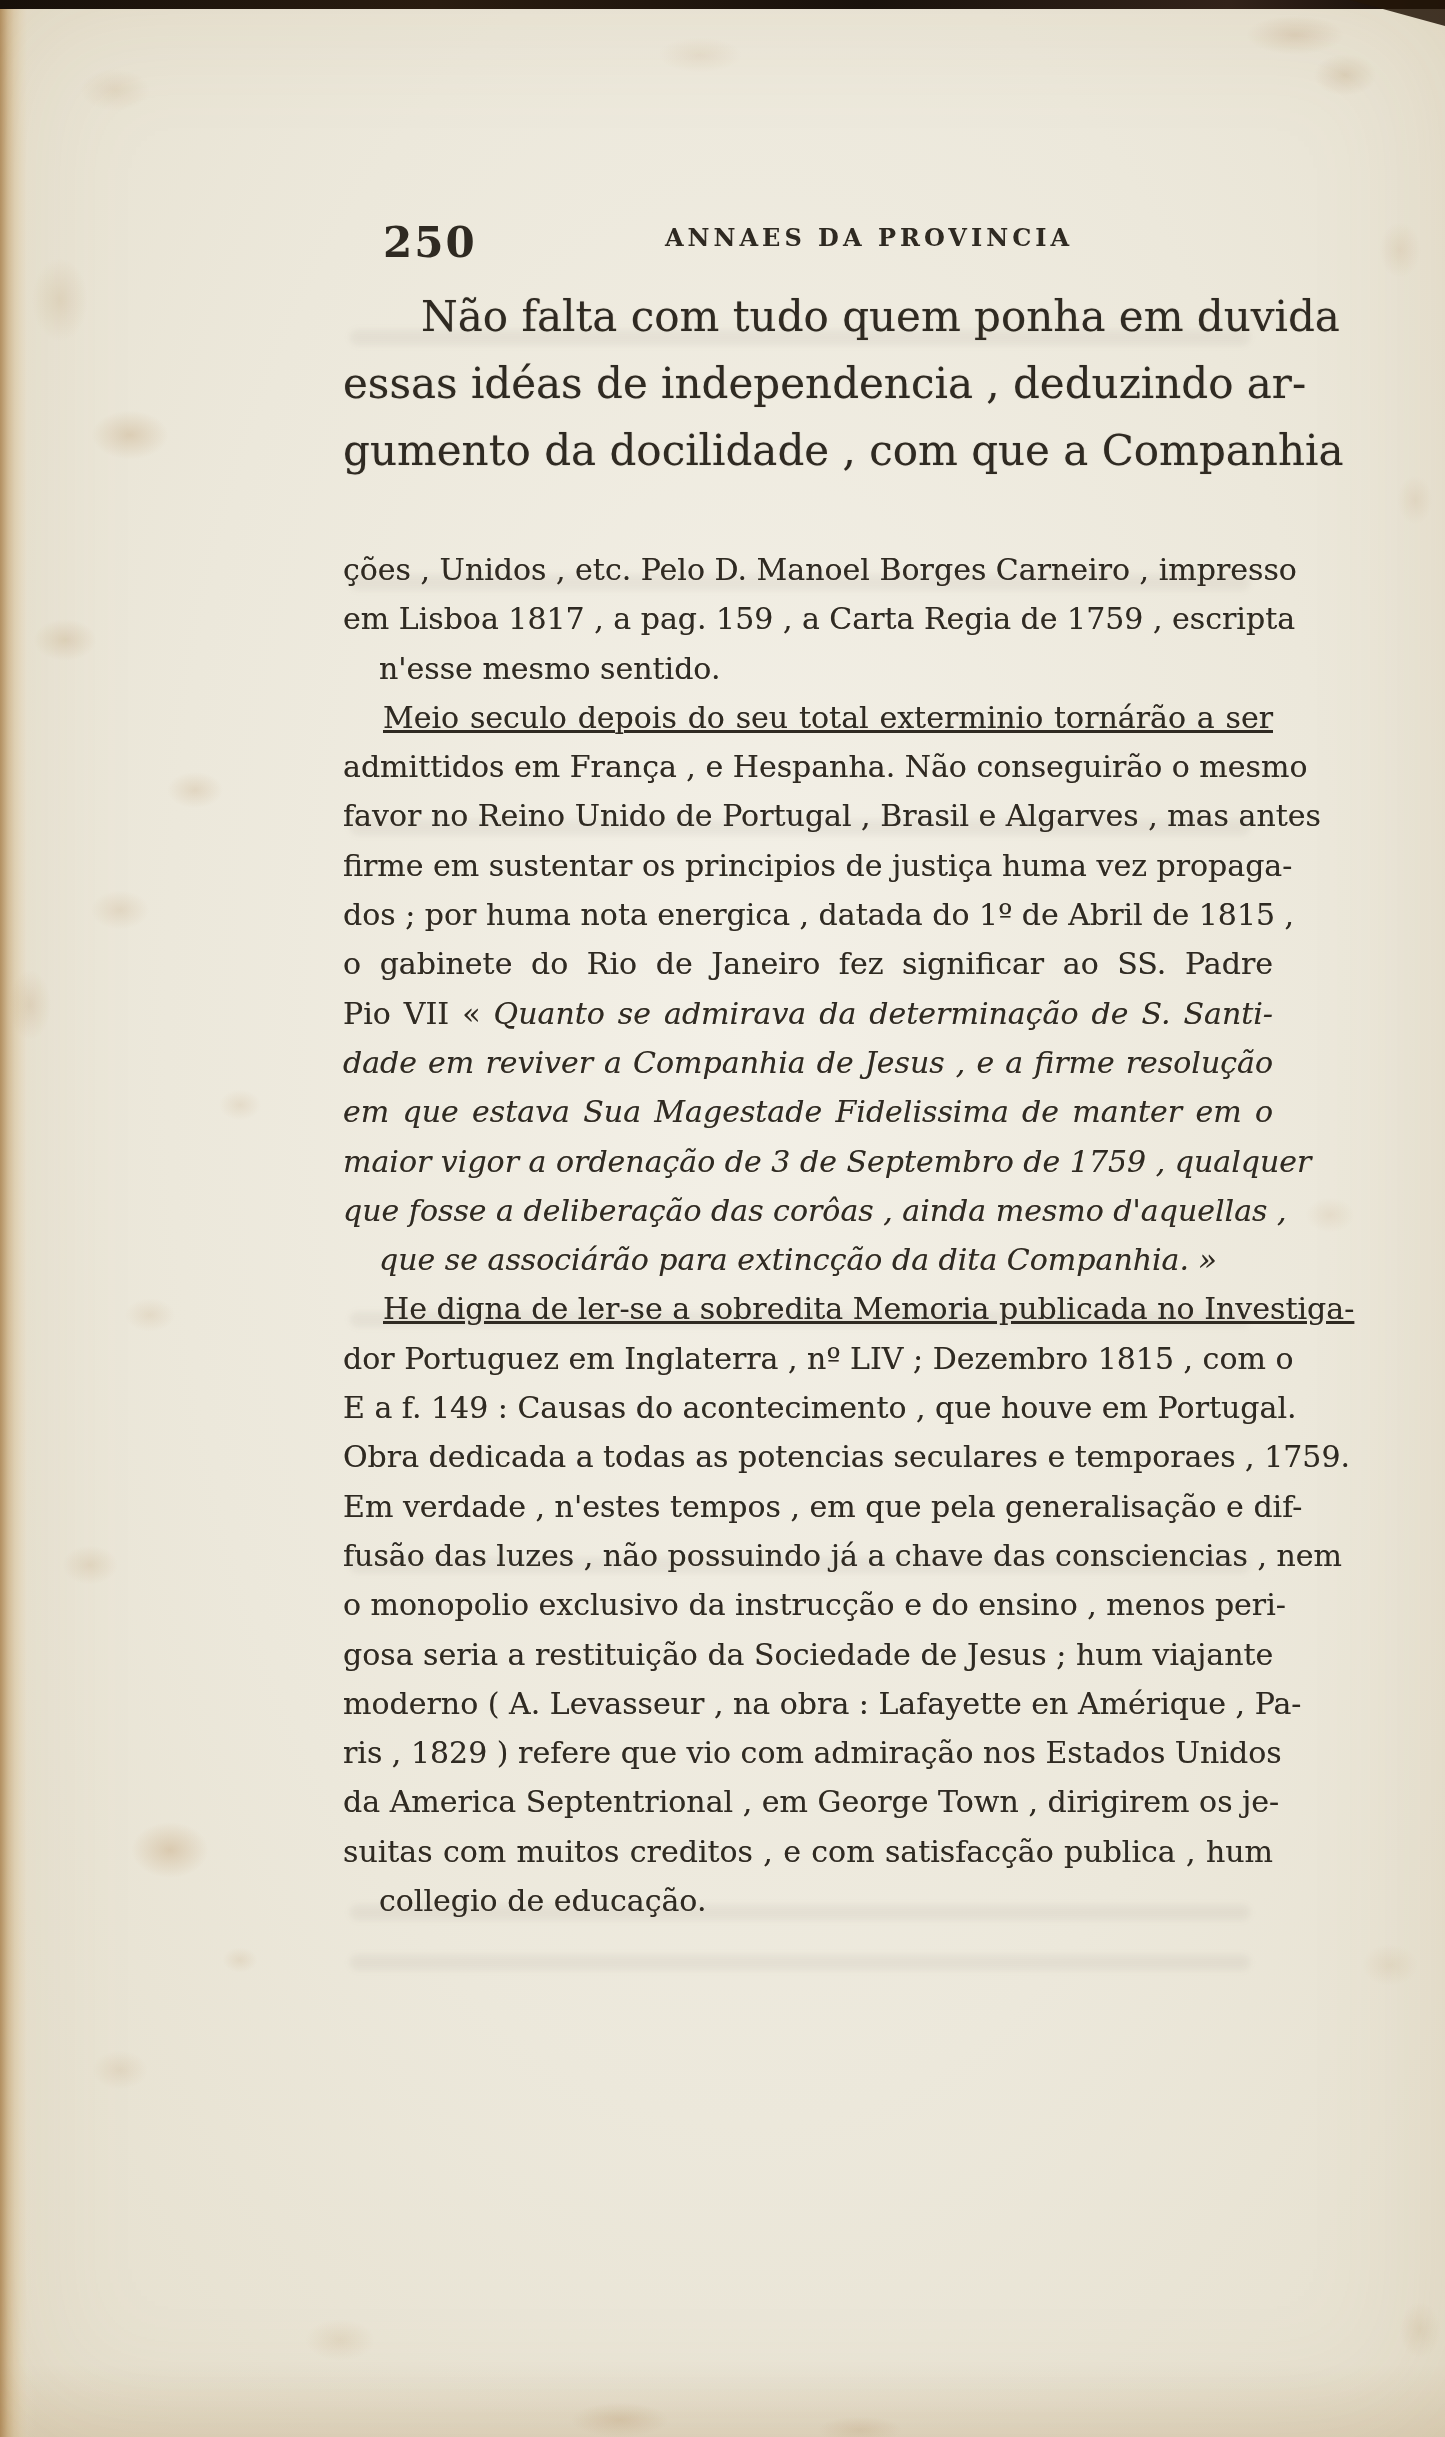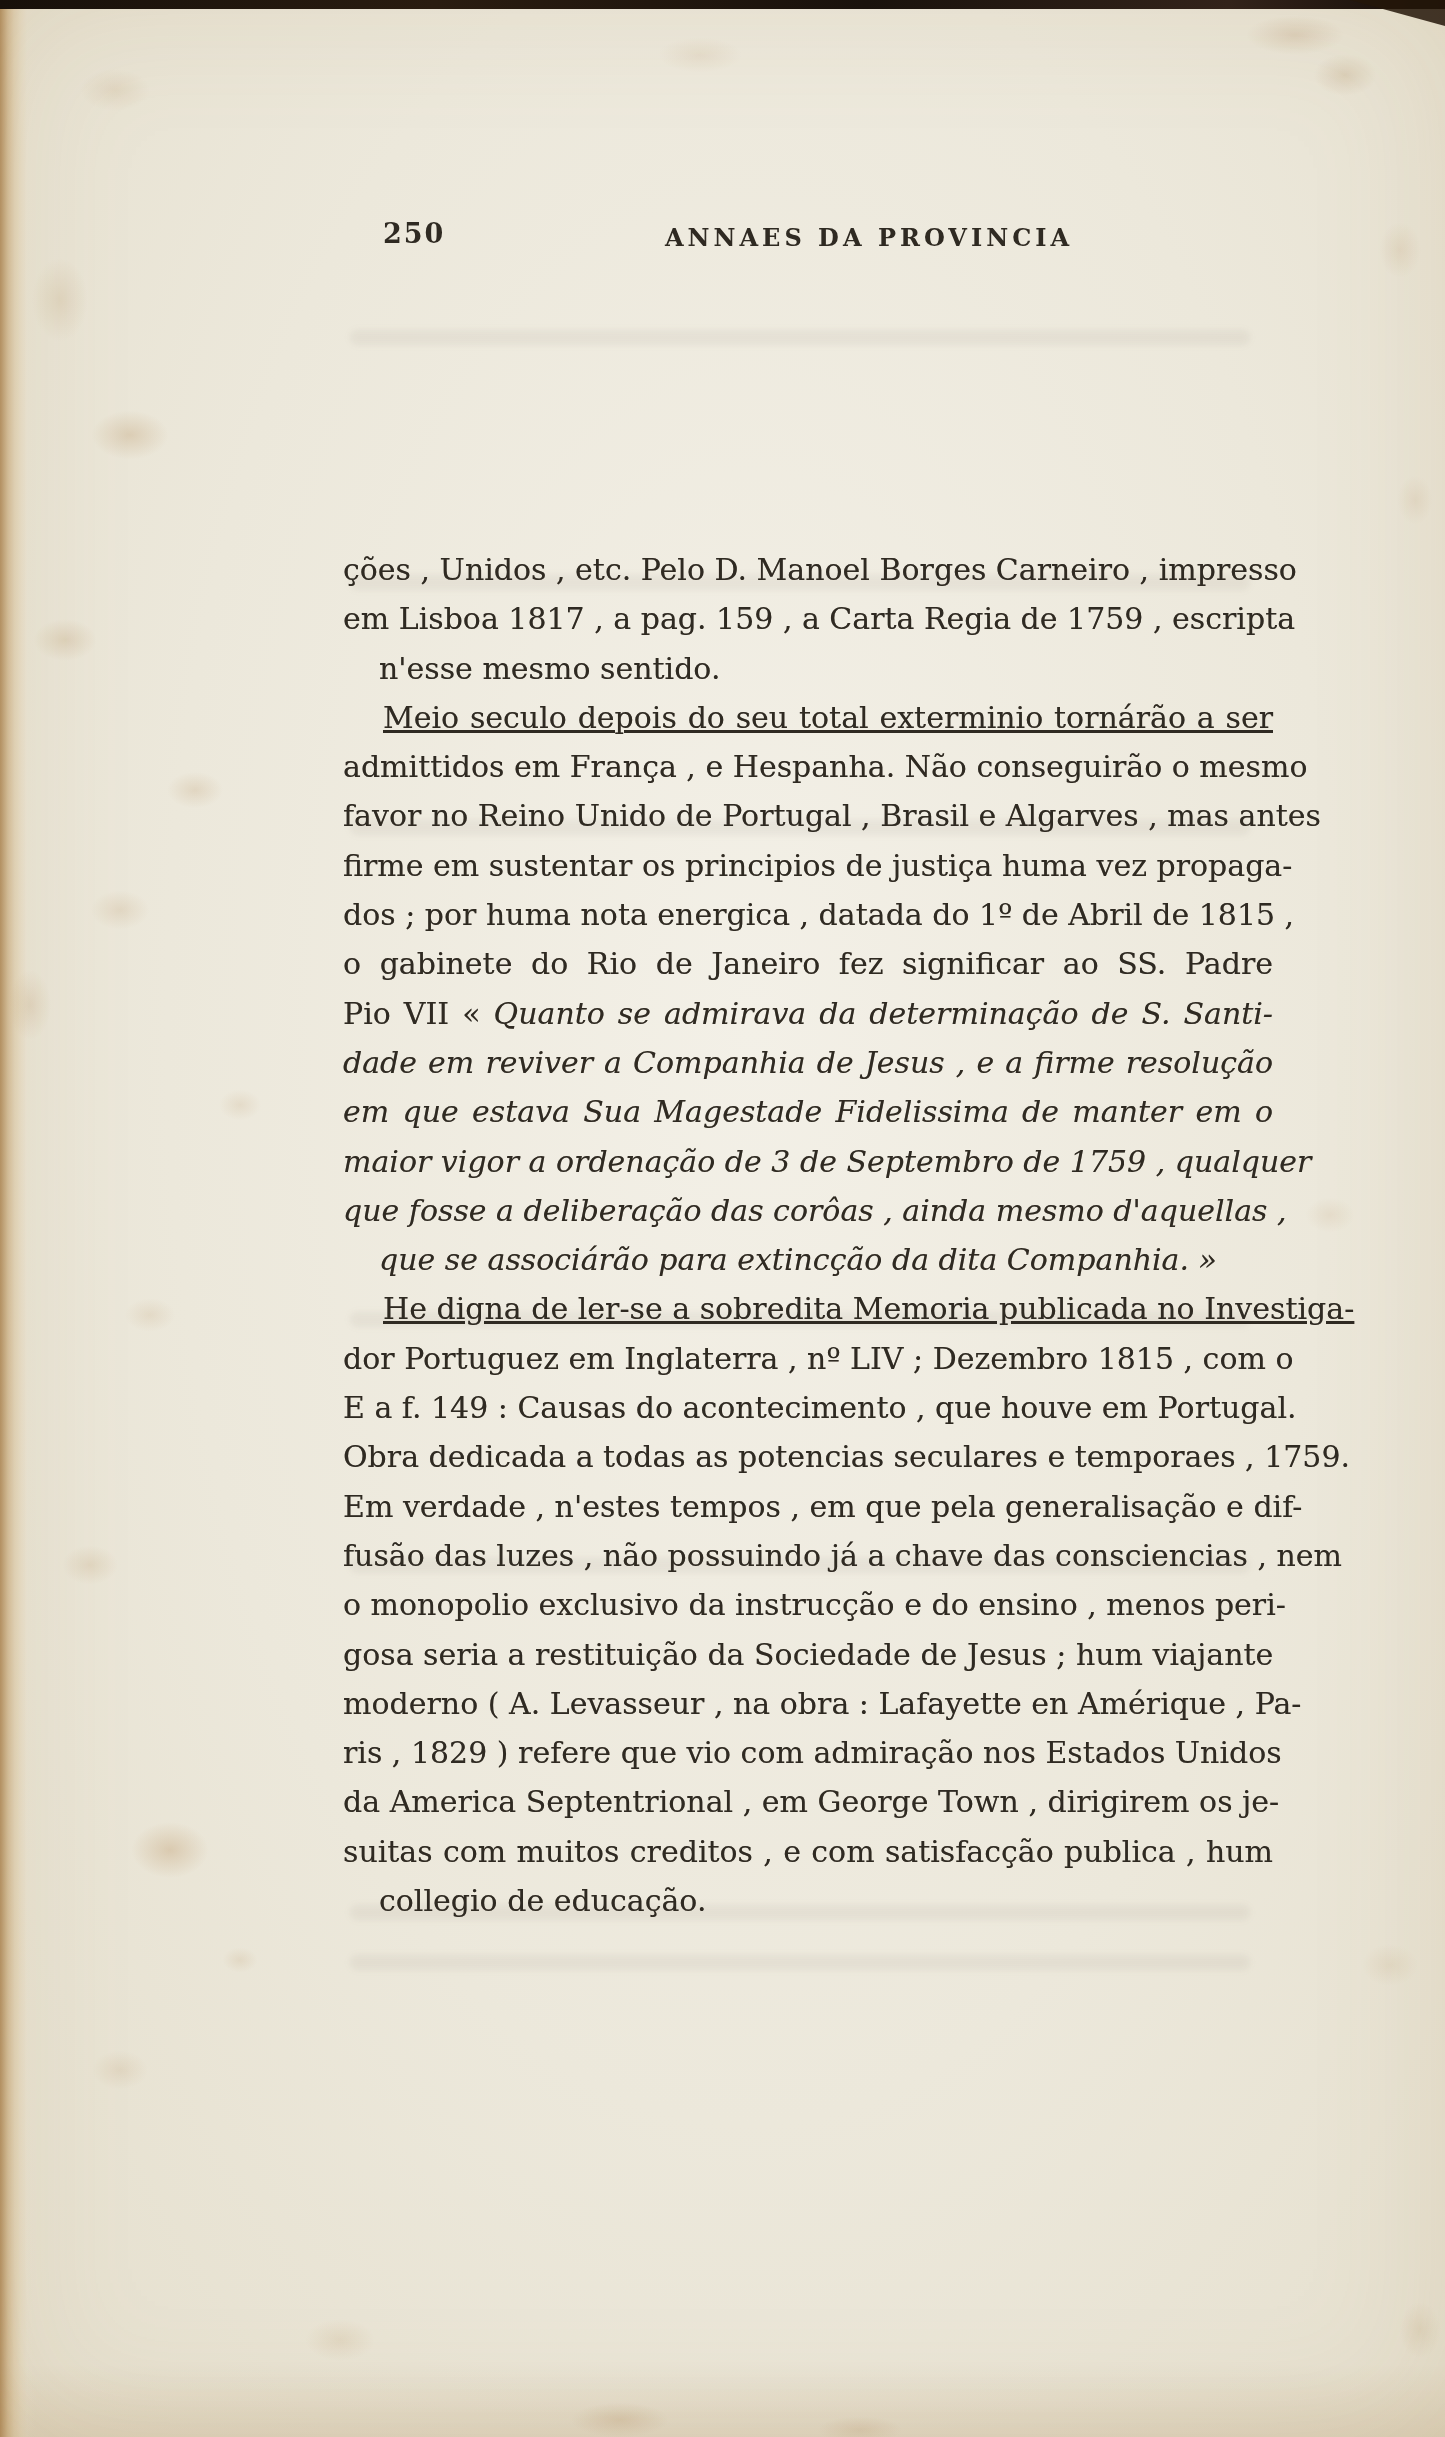--- a/index.html
+++ b/index.html
@@ -51,21 +51,21 @@
     border-top:26px solid #241609;border-left:95px solid transparent;
     opacity:.85;
   }
   .ghost{
     position:absolute;left:350px;width:900px;height:15px;border-radius:8px;
     background:rgba(110,100,82,.07);filter:blur(3px);
   }
   .header{position:absolute;top:218px;left:343px;width:930px;height:44px;}
   .pageno{
     position:absolute;left:40px;top:0;
-    font-size:27px;font-weight:bold;letter-spacing:2px;text-align:center;
+    font-size:42px;font-weight:bold;letter-spacing:2px;text-align:center;
   }
   .running{
     position:absolute;left:322px;top:5px;
     font-size:24px;font-weight:bold;letter-spacing:4px;white-space:nowrap;
   }
   .main-para{
     position:absolute;top:283px;left:343px;width:930px;
     font-size:42px;line-height:67px;
     text-shadow:0 0 1px rgba(40,30,20,.35);
   }
@@ -95,20 +95,25 @@
   <div class="ghost" style="top:1312px"></div>
   <div class="ghost" style="top:1558px"></div>
   <div class="ghost" style="top:1905px"></div>
   <div class="ghost" style="top:1955px"></div>
 
   <div class="header">
     <span class="pageno">250</span>
     <span class="running">ANNAES DA PROVINCIA</span>
   </div>
 
+  <div class="main-para">
+      <div class="m-line indent"><span class="rm">Não falta com tudo quem ponha em duvida</span></div>
+      <div class="m-line"><span class="rm">essas idéas de independencia , deduzindo ar-</span></div>
+      <div class="m-line"><span class="rm">gumento da docilidade , com que a Companhia</span></div>
+    </div>
 
   <div class="footnote">
       <div class="f-line"><span class="rm">ções , Unidos , etc. Pelo D. Manoel Borges Carneiro , impresso</span></div>
       <div class="f-line"><span class="rm">em Lisboa 1817 , a pag. 159 , a Carta Regia de 1759 , escripta</span></div>
       <div class="f-line last"><span class="rm">n'esse mesmo sentido.</span></div>
       <div class="f-line indent"><span class="rm">Meio seculo depois do seu total exterminio tornárão a ser</span></div>
       <div class="f-line"><span class="rm">admittidos em França , e Hespanha. Não conseguirão o mesmo</span></div>
       <div class="f-line"><span class="rm">favor no Reino Unido de Portugal , Brasil e Algarves , mas antes</span></div>
       <div class="f-line"><span class="rm">firme em sustentar os principios de justiça huma vez propaga-</span></div>
       <div class="f-line"><span class="rm">dos ; por huma nota energica , datada do 1º de Abril de 1815 ,</span></div>

